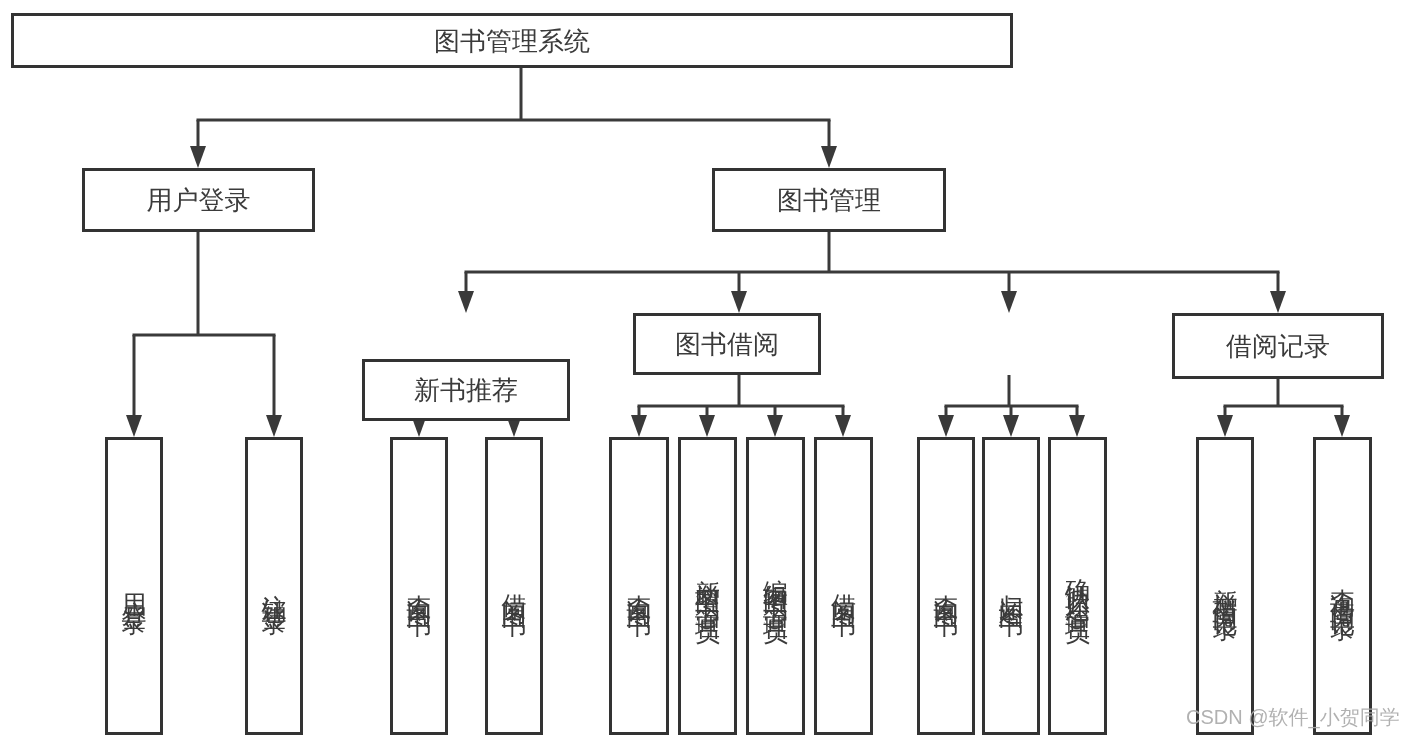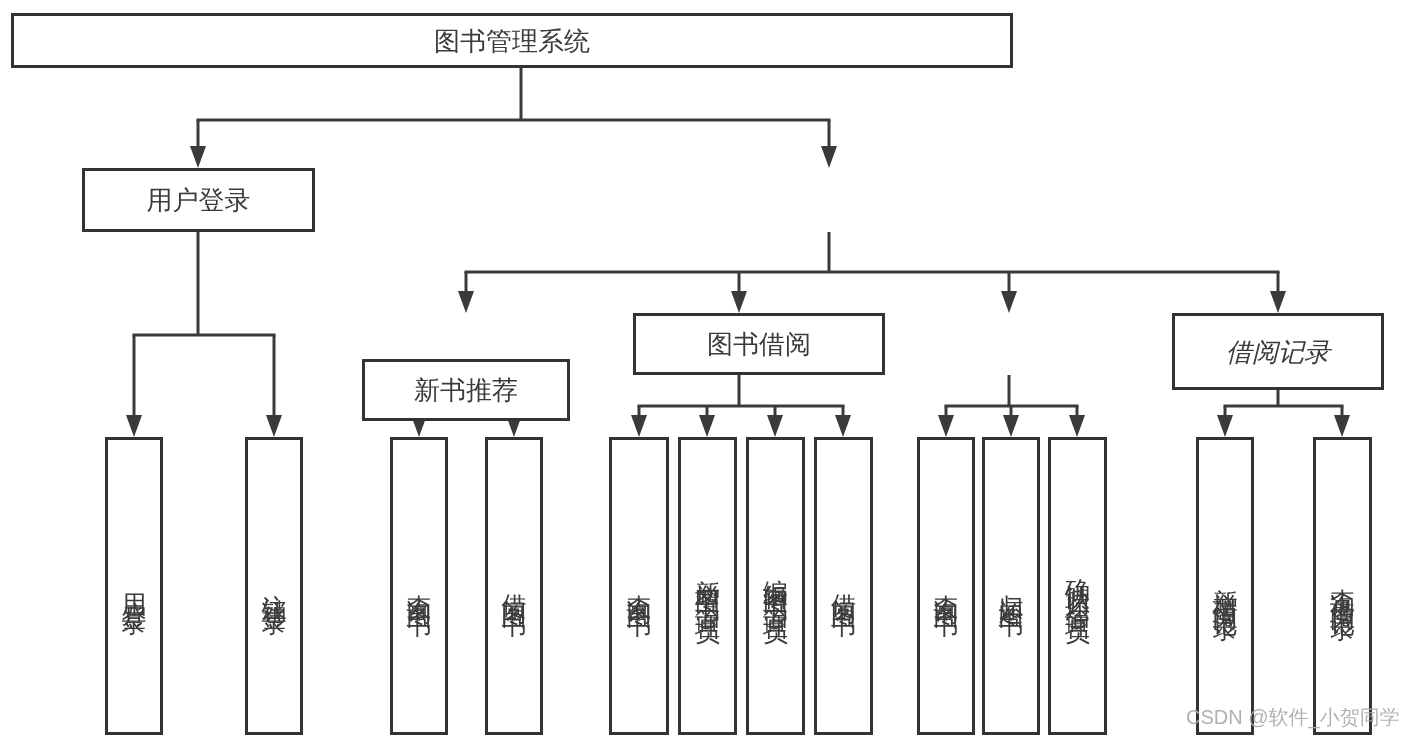--- a/index.html
+++ b/index.html
@@ -54,23 +54,23 @@
     text-orientation:mixed;
     font-size:25px;
     letter-spacing:6px;
     white-space:nowrap;
   }
   
   #n-root          {left:11px;  top:13px;  width:1002px; height:55px;}
   #n-user-login    {left:82px;  top:168px; width:233px;  height:64px;}
   #n-book-mgmt     {left:712px; top:168px; width:234px;  height:64px;}
   #n-new-book-rec  {left:362px; top:313px; width:208px;  height:62px;margin-top:46px;}
-  #n-book-borrow   {left:633px; top:313px; width:252px;  height:62px;text-align:center;}
+  #n-book-borrow   {left:633px; top:313px; width:188px;  height:62px;text-align:center;}
   #n-current-borrow{left:902px; top:313px; width:215px;  height:62px;}
-  #n-borrow-records{left:1172px;top:313px; width:212px;  height:77px;font-style:italic;}
+  #n-borrow-records{left:1172px;top:313px; width:212px;  height:66px;}
   #n-login         {left:105px; top:437px; width:58px;   height:298px;}
   #n-logout        {left:245px; top:437px; width:58px;   height:298px;}
   #n-nb-query      {left:390px; top:437px; width:58px;   height:298px;}
   #n-nb-borrow     {left:485px; top:437px; width:58px;   height:298px;}
   #n-bb-query      {left:609px; top:437px; width:60px;   height:298px;}
   #n-bb-add        {left:678px; top:437px; width:59px;   height:298px;}
   #n-bb-edit       {left:746px; top:437px; width:59px;   height:298px;}
   #n-bb-borrow     {left:814px; top:437px; width:59px;   height:298px;}
   #n-cb-query      {left:917px; top:437px; width:58px;   height:298px;}
   #n-cb-return     {left:982px; top:437px; width:58px;   height:298px;}
@@ -144,20 +144,21 @@
       <line x1="1278" y1="375" x2="1278" y2="406"></line>
       <line x1="1223.5" y1="406" x2="1343.5" y2="406"></line>
       <line x1="1225" y1="406" x2="1225" y2="421"></line>
       <polygon points="1217,415 1233,415 1225,437"></polygon>
       <line x1="1342" y1="406" x2="1342" y2="421"></line>
       <polygon points="1334,415 1350,415 1342,437"></polygon>
     </svg>
 
   <div class="node h" id="n-root">图书管理系统</div>
   <div class="node h" id="n-user-login">用户登录</div>
+  <div class="node h" id="n-book-mgmt">图书管理</div>
 
   <div class="node h" id="n-new-book-rec">新书推荐</div>
   <div class="node h" id="n-book-borrow">图书借阅</div>
   <div class="node h" id="n-borrow-records">借阅记录</div>
 
   <div class="node v" id="n-login">用户登录</div>
   <div class="node v" id="n-logout">注销登录</div>
 
   <div class="node v" id="n-nb-query">查询图书</div>
   <div class="node v" id="n-nb-borrow">借阅图书</div>

